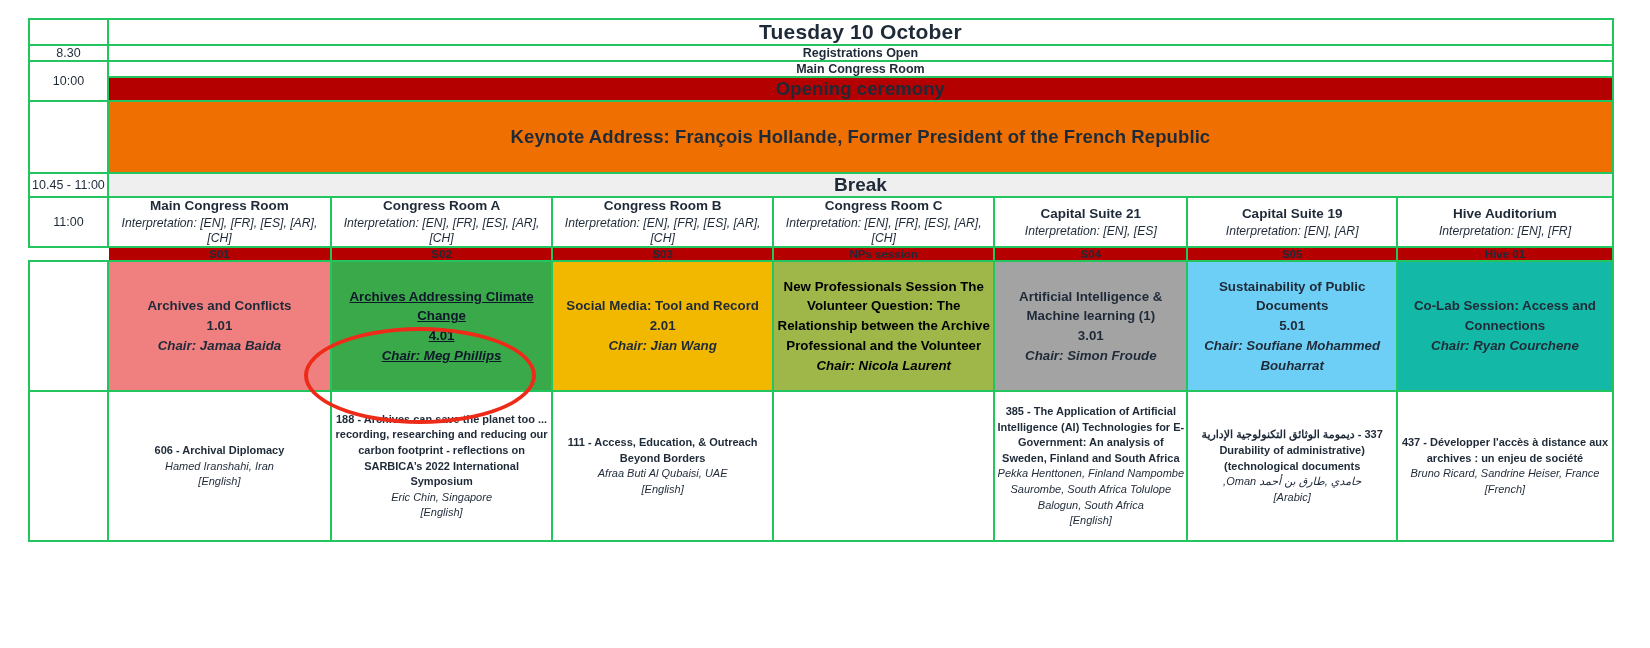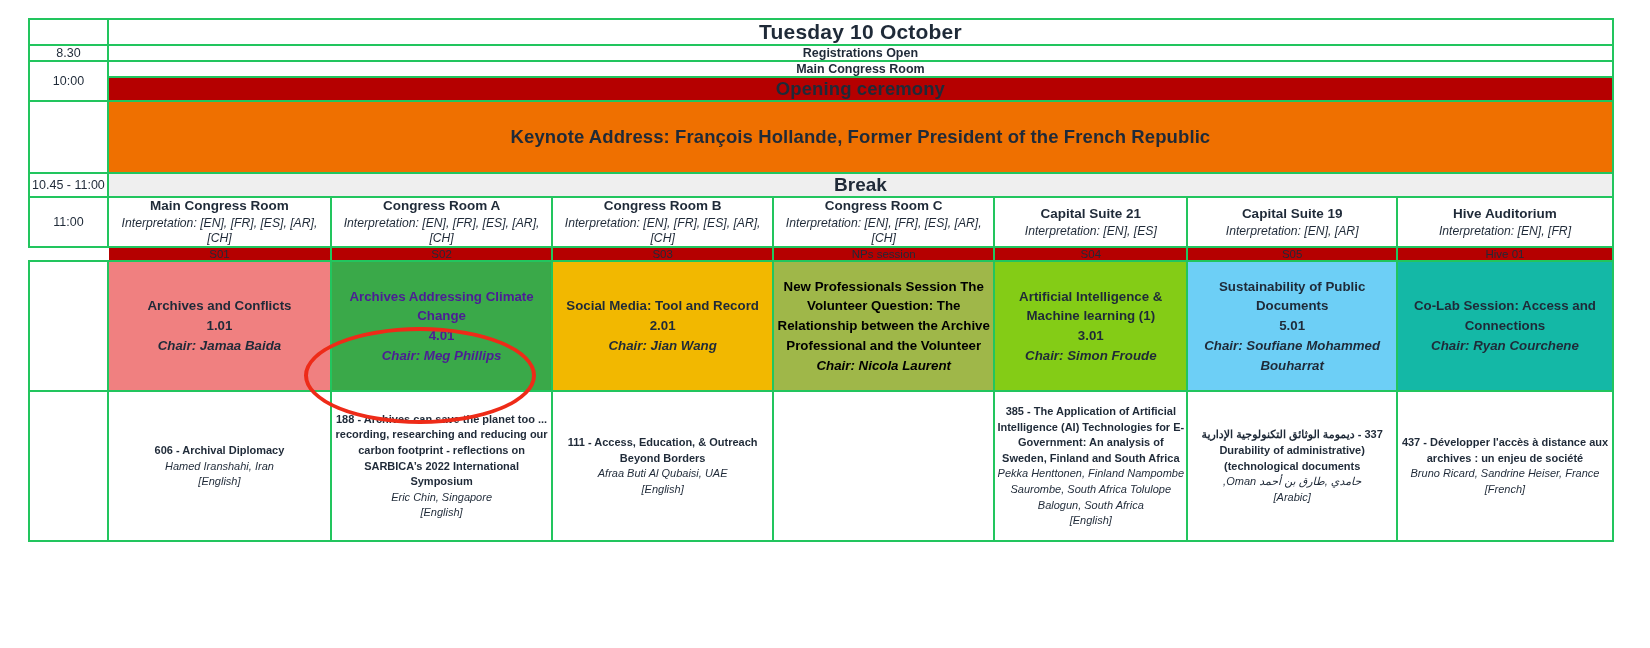--- a/index.html
+++ b/index.html
@@ -97,21 +97,21 @@
     font-size: 12.2px;
     font-style: italic;
     color: #1f2a38;
     margin-top: 1px;
   }
 
   .code-cell {
     background: #b50000;
     color: #ffffff;
     font-size: 11.5px;
-    font-weight: normal;
+    font-weight: bold;
     padding: 3px 0 4px 0;
     border-color: #3a3a3a;
   }
   .code-cell.empty { background: #ffffff; border-top-color: #ffffff; border-left-color: #ffffff; border-right-color:#ffffff;}
 
   .sess-cell {
     height: 128px;
     padding: 6px 7px;
     line-height: 1.5;
     font-size: 13.3px;
@@ -237,36 +237,36 @@
         <td class="code-cell">Hive 01</td>
       </tr>
 
       <tr>
         <td>&nbsp;</td>
         <td class="sess-cell" style="background: rgb(240, 128, 128); color: rgb(31, 42, 56);">
           <span class="stitle">Archives and Conflicts</span>
           <span class="snum">1.01</span>
           <span class="schair">Chair: Jamaa Baida</span>
         </td>
-        <td class="sess-cell" style="background: rgb(58, 169, 73); color: #4c1d95;">
+        <td class="sess-cell" style="background: rgb(58, 169, 73); color: #0f172a; text-decoration: underline;">
           <span class="stitle">Archives Addressing Climate Change</span>
           <span class="snum">4.01</span>
           <span class="schair">Chair: Meg Phillips</span>
         </td>
         <td class="sess-cell" style="background: rgb(242, 184, 0); color: rgb(31, 42, 56);">
           <span class="stitle">Social Media: Tool and Record</span>
           <span class="snum">2.01</span>
           <span class="schair">Chair: Jian Wang</span>
         </td>
         <td class="sess-cell" style="background: rgb(159, 183, 73); color: #000000;">
           <span class="stitle">New Professionals Session The Volunteer Question: The Relationship between the Archive Professional and the Volunteer</span>
           <span class="snum"></span>
           <span class="schair">Chair: Nicola Laurent</span>
         </td>
-        <td class="sess-cell" style="background: #84cc16; color: rgb(31, 42, 56);">
+        <td class="sess-cell" style="background: #a3a3a3; color: rgb(31, 42, 56);">
           <span class="stitle">Artificial Intelligence &amp; Machine learning (1)</span>
           <span class="snum">3.01</span>
           <span class="schair">Chair: Simon Froude</span>
         </td>
         <td class="sess-cell" style="background: rgb(109, 207, 246); color: rgb(31, 42, 56);">
           <span class="stitle">Sustainability of Public Documents</span>
           <span class="snum">5.01</span>
           <span class="schair">Chair: Soufiane Mohammed Bouharrat</span>
         </td>
         <td class="sess-cell" style="background: #14b8a6; color: rgb(31, 42, 56);">

